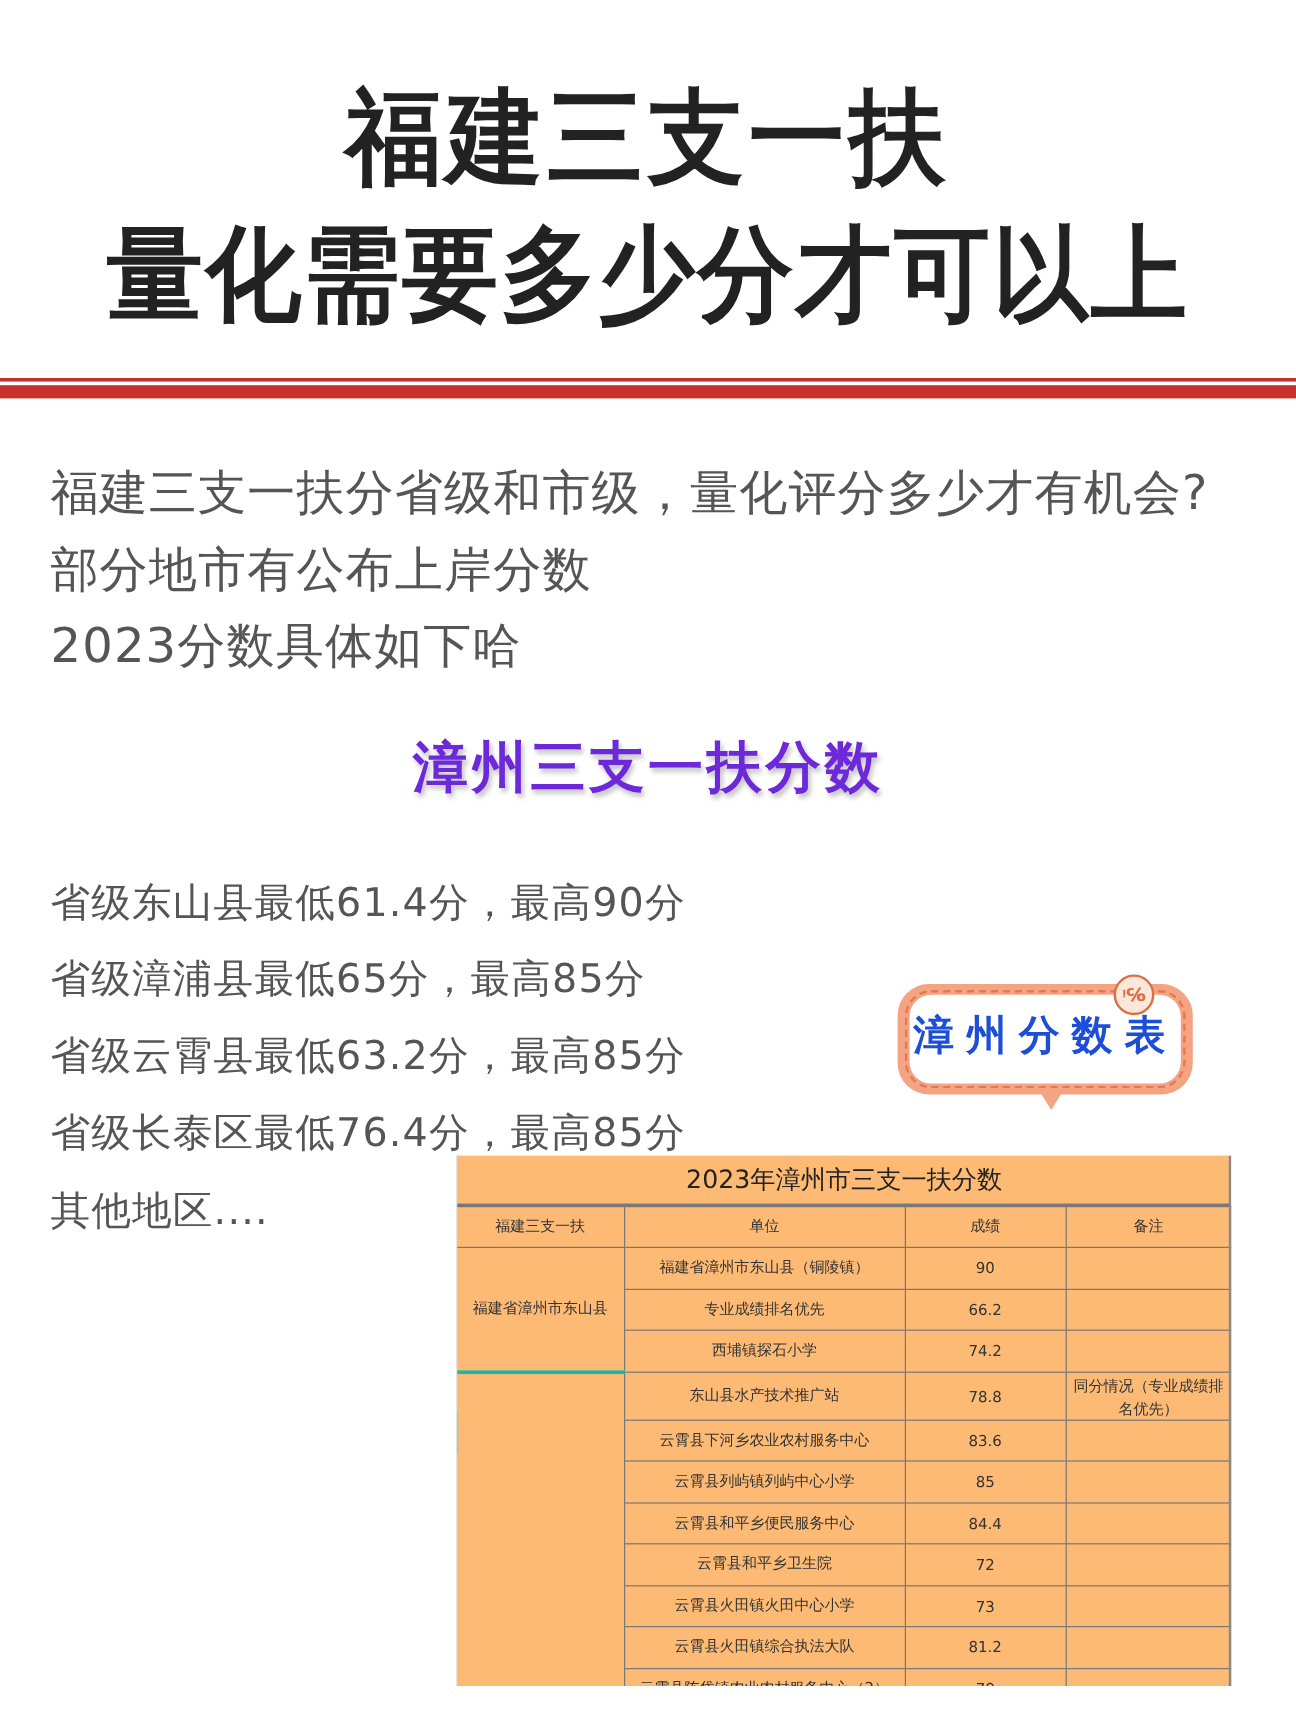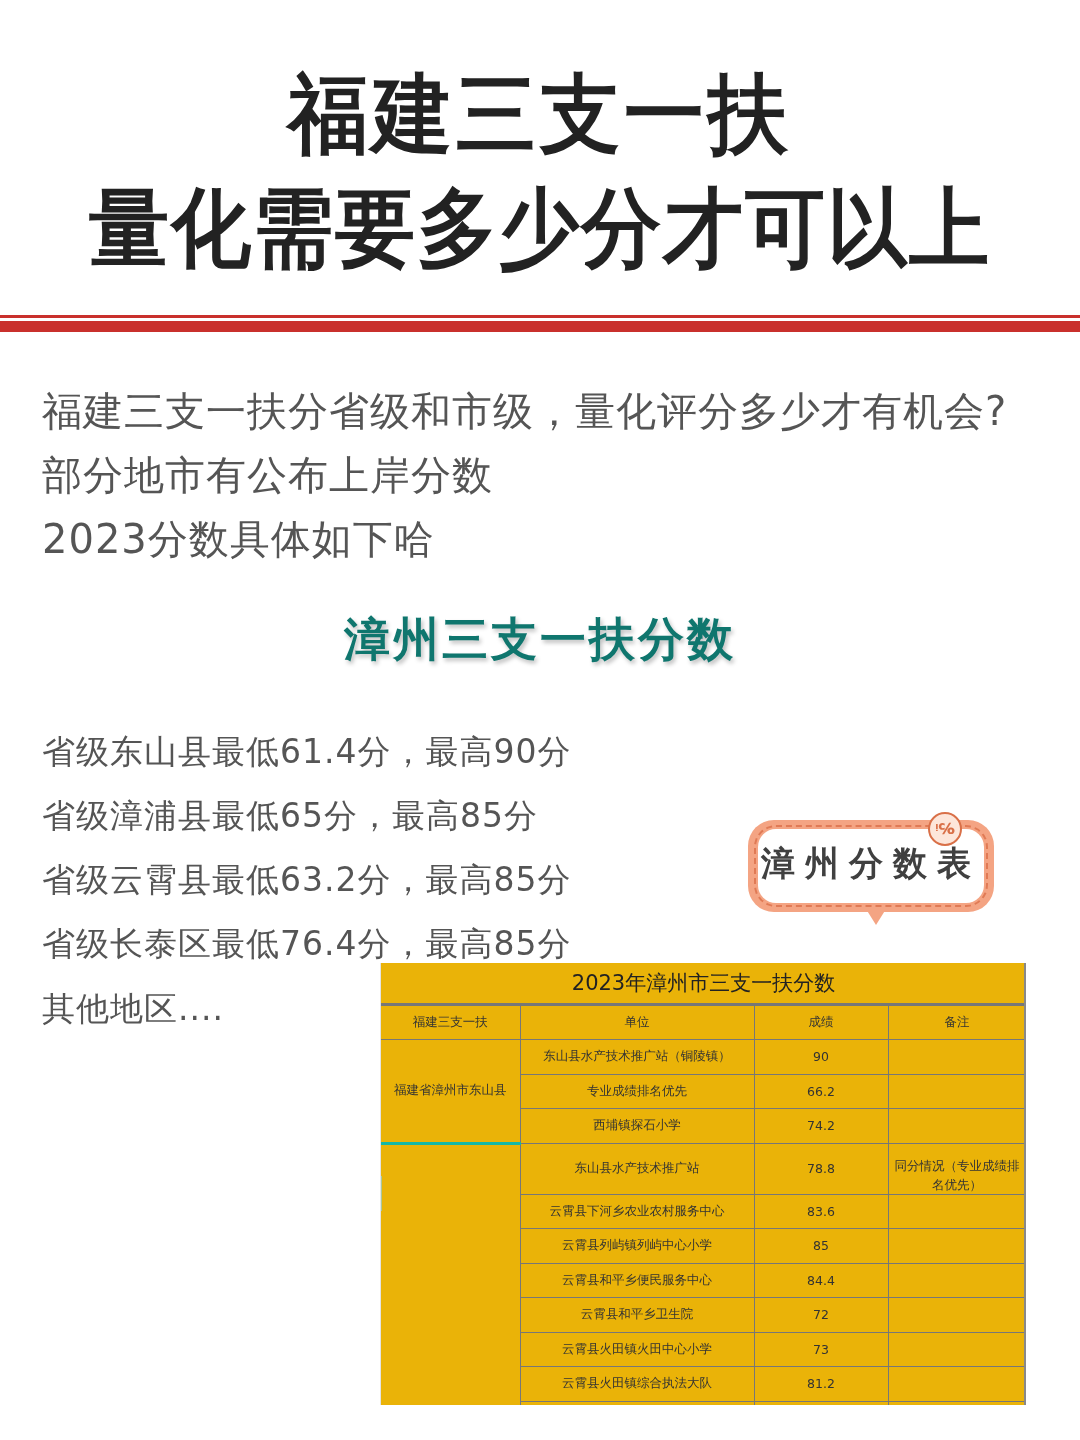--- a/index.html
+++ b/index.html
@@ -16,21 +16,21 @@
     transform: scaleY(1.08);
   }
   .title.l1 { top: 74px; }
   .title.l2 { top: 188px; letter-spacing: 2px; }
   .stripe-thin { position: absolute; left: 0; width: 1080px; top: 315px; height: 3px; background: #c9302c; }
   .stripe-thick { position: absolute; left: 0; width: 1080px; top: 321px; height: 11px; background: #c9302c; }
 
   .intro { position: absolute; left: 42px; color: #555555; font-size: 40px; line-height: 1; letter-spacing: 1px; }
   .section-heading {
     position: absolute; left: 0; width: 1080px; top: 616px; text-align: center;
-    color: #0f766e; font-size: 46px; font-weight: bold; line-height: 1; letter-spacing: 3px;
+    color: #6d28d9; font-size: 46px; font-weight: bold; line-height: 1; letter-spacing: 3px;
     text-shadow: 2px 3px 4px rgba(0,0,0,0.25);
   }
   .score-line { position: absolute; left: 42px; color: #555555; font-size: 33px; line-height: 1; letter-spacing: 1px; margin-top: 24px; }
 
   .badge { position: absolute; left: 748px; top: 812px; width: 246px; height: 112px; }
   .badge-box {
     position: absolute; left: 0; top: 8px; width: 246px; height: 92px;
     background: #f4a483; border-radius: 26px;
   }
   .badge-inner {
@@ -41,50 +41,50 @@
     position: absolute; left: 6px; top: 5px; right: 6px; bottom: 5px;
     border: 2px dashed #e07a55; border-radius: 22px;
   }
   .badge-tail {
     position: absolute; left: 118px; top: 97px; width: 0; height: 0;
     border-left: 10px solid transparent; border-right: 10px solid transparent;
     border-top: 16px solid #f4a483;
   }
   .badge-text {
     position: absolute; left: 0; right: 0; top: 34px; text-align: center;
-    font-size: 34px; font-weight: bold; color: #404040; letter-spacing: 10px; line-height: 1;
+    font-size: 34px; font-weight: bold; color: #1d4ed8; letter-spacing: 10px; line-height: 1;
   }
   .badge-circle {
     position: absolute; left: 180px; top: 0px; width: 30px; height: 30px;
     border-radius: 50%; background: #fde6da; border: 2px solid #d97048;
     color: #d97048; font-size: 15px; font-weight: bold; text-align: center; line-height: 30px;
   }
 
   .table-wrap {
     position: absolute; left: 380px; top: 963px; width: 645px; height: 442px;
-    overflow: hidden; background: #eab308;
+    overflow: hidden; background: #fdba74;
     border-left: 1px solid #e4e4e4;
   }
   .table-wrap::after {
     content: ""; position: absolute; right: 0; top: 0; bottom: 0; width: 2px; background: #888;
   }
   .table-title {
     height: 40px; line-height: 40px; text-align: center; font-size: 21px; color: #222;
     border-bottom: 2px solid #777;
   }
   table { border-collapse: collapse; width: 645px; table-layout: fixed; }
   td, th {
     font-weight: normal; font-size: 12.5px; color: #333; text-align: center;
     border: 1px solid #777; height: 33.5px; padding: 0; vertical-align: middle;
   }
   th { height: 33px; }
   td:first-child, th:first-child { border-left: none; }
   td.loc { vertical-align: middle; border-bottom: 3px solid #14b8a6; }
   td.loc-bottom { vertical-align: bottom; padding-bottom: 0; }
-  td.note { font-size: 12.5px; line-height: 19px; vertical-align: top; padding-top: 12px; }
+  td.note { font-size: 12.5px; line-height: 19px; vertical-align: top; padding-top: 1px; }
   .green-mark { position: absolute; left: -1px; top: 213px; width: 2px; height: 35px; background: #a9c79a; }
 </style>
 </head>
 <body>
 
 <div class="title l1">福建三支一扶</div>
 <div class="title l2">量化需要多少分才可以上</div>
 <div class="stripe-thin"></div>
 <div class="stripe-thick"></div>
 
@@ -122,21 +122,21 @@
     </colgroup>
     <tbody>
         <tr>
       <th>福建三支一扶</th>
       <th>单位</th>
       <th>成绩</th>
       <th>备注</th>
     </tr>
     <tr>
       <td class="loc" rowspan="3">福建省漳州市东山县</td>
-      <td>东山县水产技术推广站（铜陵镇）</td>
+      <td>福建省漳州市东山县（铜陵镇）</td>
       <td>90</td>
       <td></td>
     </tr>
     <tr>
       <td>专业成绩排名优先</td>
       <td>66.2</td>
       <td></td>
     </tr>
     <tr>
       <td>西埔镇探石小学</td>

